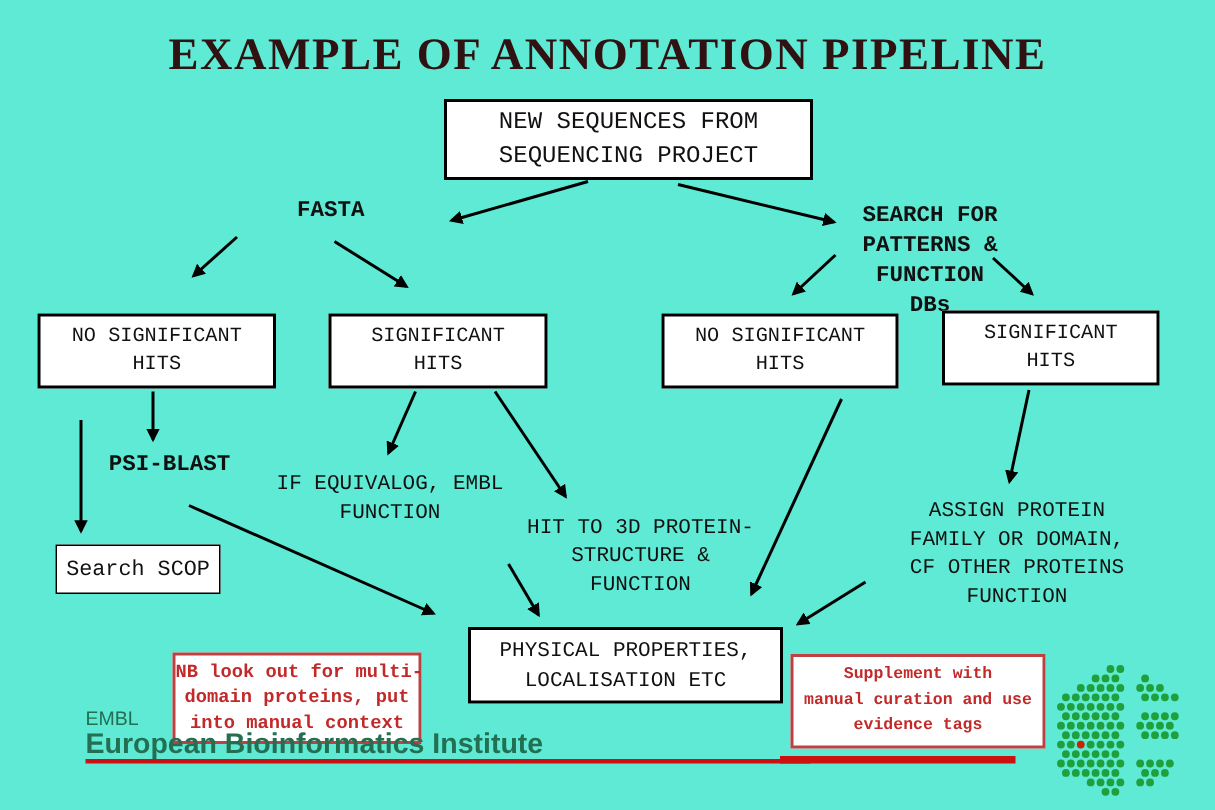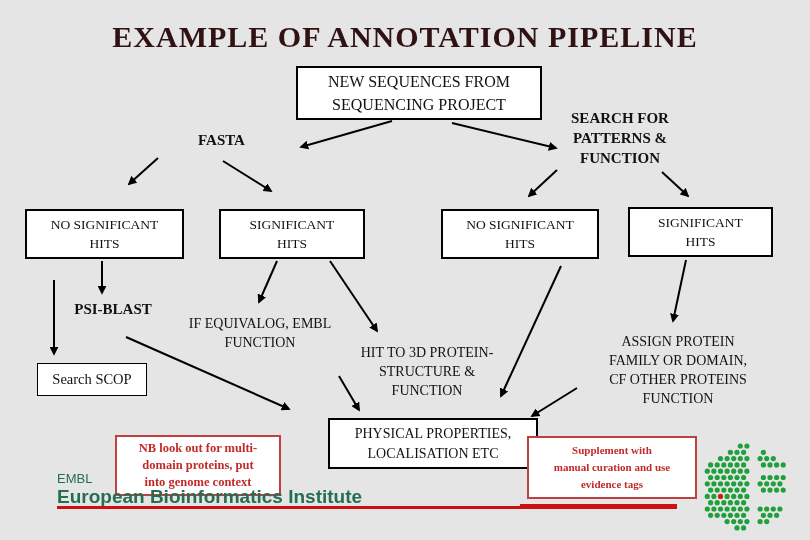--- a/index.html
+++ b/index.html
@@ -1,24 +1,24 @@
 <!DOCTYPE html>
 <html style="--title: #301212; --text: #111111; --red-text: #c22a2a; --red-border: #bf4040; --line-red: #cc1111; --green-text: #246e52; --logo-green: #1fa03c; --logo-red: #cc2200;"><head>
 <meta charset="utf-8">
 <style>
   html,body{margin:0;padding:0;background:#ffffff;}
-  .slide{position:relative;width:810px;height:540px;background:#e5e5e5;overflow:hidden;
+  .slide{position:relative;width:810px;height:540px;background:#5eead4;overflow:hidden;
          font-family:"Liberation Serif",serif;color:#111;}
   .title{position:absolute;left:0;right:0;top:20px;text-align:center;
          font-size:30px;font-weight:bold;letter-spacing:1px;color:var(--title,#301212);z-index:2;}
   .node{position:absolute;z-index:2;text-align:center;}
   .box{border:2px solid #000;display:flex;flex-direction:column;justify-content:center;background:#fff;}
   .thinbox{border:1px solid #000;}
   .redbox{border:2px solid var(--red-border,#bf4040);color:var(--red-text,#c22a2a);font-weight:bold;}
-  .lbl{white-space:nowrap;}
+  .lbl{white-space:nowrap;font-family:Liberation Mono, monospace;}
   #arrow-layer{position:absolute;left:0;top:0;z-index:1;pointer-events:none;}
   #logo-layer{position:absolute;left:0;top:0;z-index:1;pointer-events:none;}
   .footer-org{position:absolute;left:57px;top:471px;font-family:"Liberation Sans",sans-serif;
         font-size:13px;font-weight:normal;color:var(--green-text,#246e52);z-index:2;}
   .footer-inst{position:absolute;left:57px;top:486px;font-family:"Liberation Sans",sans-serif;
         font-size:19px;font-weight:bold;color:var(--green-text,#246e52);z-index:2;}
   .redline{position:absolute;background:var(--line-red,#cc1111);z-index:2;}
 </style>
 </head>
 <body>
@@ -54,24 +54,25 @@
 
   <div class="node box" style="left:296px;top:66px;width:242px;height:50px;font-size:16px;line-height:23px;">
     <div class="lbl">NEW SEQUENCES FROM</div>
     <div class="lbl">SEQUENCING PROJECT</div>
   </div>
 
   <div class="node" style="left:198px;top:130px;width:92px;text-align:left;font-size:15px;font-weight:bold;line-height:21px;">
     <div class="lbl">FASTA</div>
   </div>
 
-  <div class="node" style="left:550px;top:108px;width:140px;font-size:15px;font-weight:bold;line-height:20px;">
+  <div class="node" style="left:550px;top:134px;width:140px;font-size:15px;font-weight:bold;line-height:20px;">
     <div class="lbl">SEARCH FOR</div>
     <div class="lbl">PATTERNS &amp;</div>
     <div class="lbl">FUNCTION</div>
+    <div class="lbl">DBs</div>
   </div>
 
   <div class="node box" style="left:25px;top:209px;width:155px;height:46px;font-size:13.5px;line-height:19px;">
     <div class="lbl">NO SIGNIFICANT</div>
     <div class="lbl">HITS</div>
   </div>
   <div class="node box" style="left:219px;top:209px;width:142px;height:46px;font-size:13.5px;line-height:19px;">
     <div class="lbl">SIGNIFICANT</div>
     <div class="lbl">HITS</div>
   </div>
@@ -106,24 +107,24 @@
   <div class="node" style="left:580px;top:332px;width:196px;font-size:14px;line-height:19px;">
     <div class="lbl">ASSIGN PROTEIN</div>
     <div class="lbl">FAMILY OR DOMAIN,</div>
     <div class="lbl">CF OTHER PROTEINS</div>
     <div class="lbl">FUNCTION</div>
   </div>
 
   <div class="node box redbox" style="left:115px;top:435px;width:162px;height:57px;font-size:12.5px;line-height:17px;">
     <div class="lbl">NB look out for multi-</div>
     <div class="lbl">domain proteins, put</div>
-    <div class="lbl">into genome context</div>
-  </div>
-
-  <div class="node box" style="left:328px;top:418px;width:206px;height:47px;font-size:14px;line-height:20px;">
+    <div class="lbl">into manual context</div>
+  </div>
+
+  <div class="node box" style="left:312px;top:418px;width:206px;height:47px;font-size:14px;line-height:20px;">
     <div class="lbl">PHYSICAL PROPERTIES,</div>
     <div class="lbl">LOCALISATION ETC</div>
   </div>
 
   <div class="node box redbox" style="left:527px;top:436px;width:166px;height:59px;font-size:11px;line-height:17px;">
     <div class="lbl">Supplement with</div>
     <div class="lbl">manual curation and use</div>
     <div class="lbl">evidence tags</div>
   </div>
 

